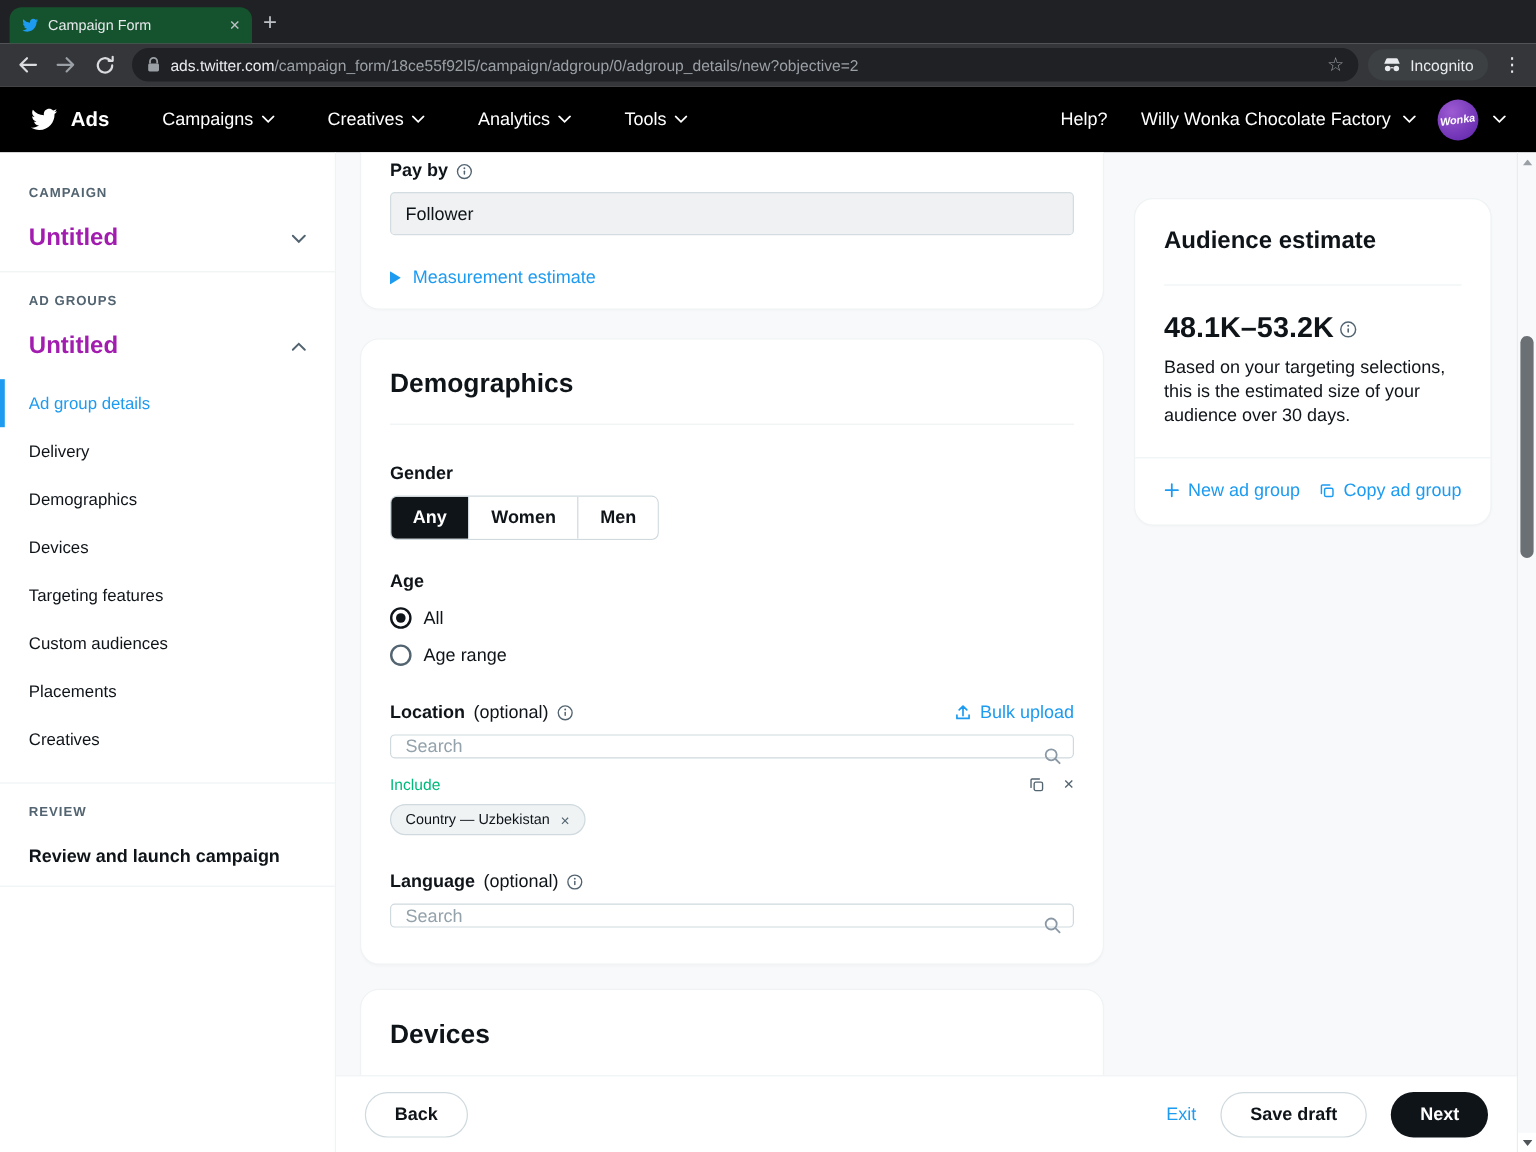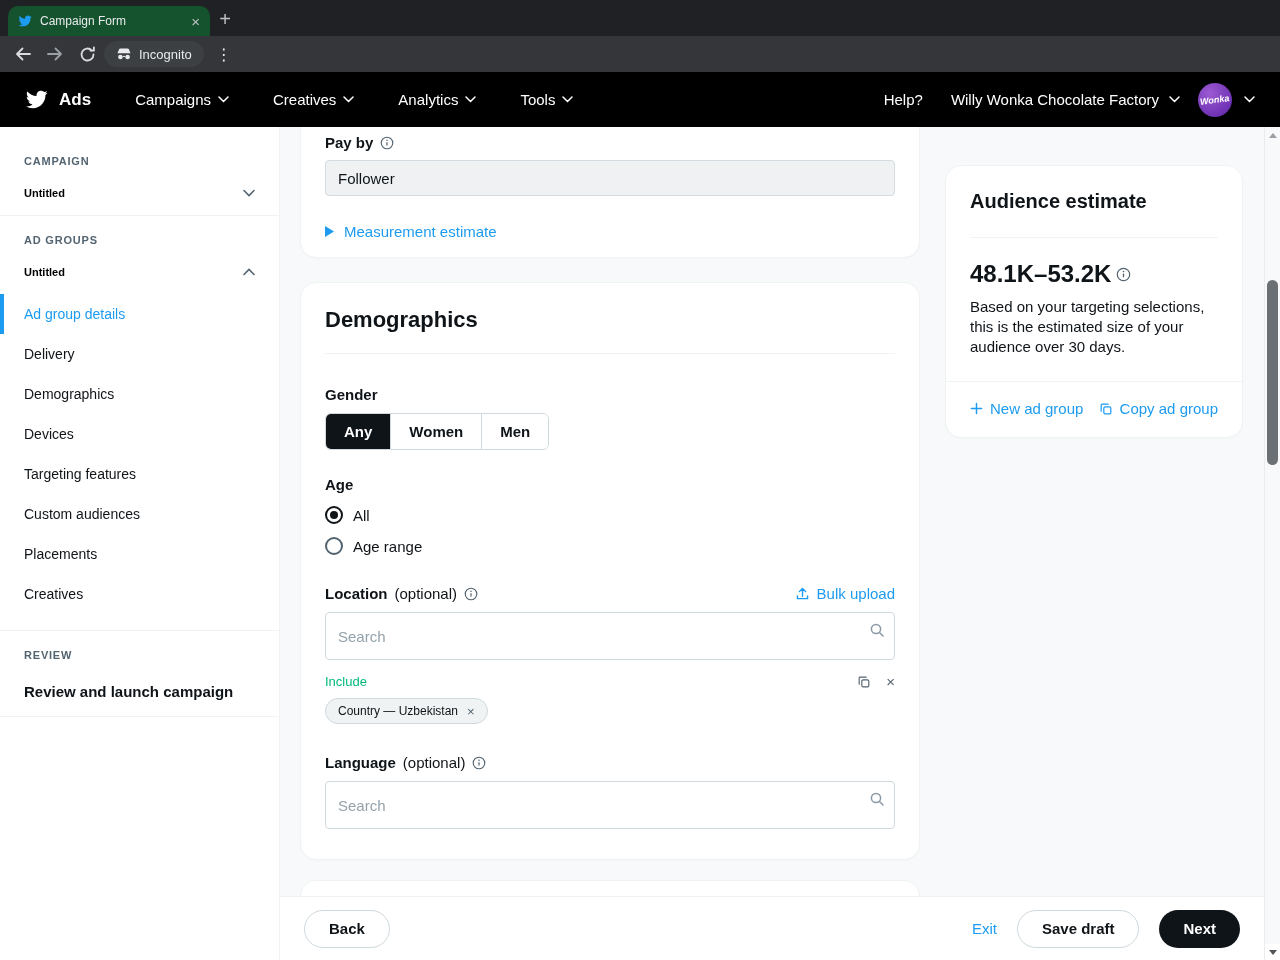--- a/index.html
+++ b/index.html
@@ -29,21 +29,21 @@
   .nav-item { display: flex; align-items: center; gap: 7px; cursor: default; }
   .header-right { margin-left: auto; display: flex; align-items: flex-start; gap: 28px; font-size: 15px; }
   .account { display: flex; align-items: center; gap: 10px; }
   .avatar { width: 34px; height: 34px; border-radius: 50%; background: radial-gradient(circle at 35% 30%, #9d5bd2, #5b21a8); display: flex; align-items: center; justify-content: center; color: #fff; font-size: 9px; font-style: italic; font-weight: 700; transform: none; margin-left: 18px; }
   .avatar span { transform: rotate(-8deg); }
 
   
   .app-body { display: flex; height: 833px; }
   .sidebar { width: 280px; background: #fff; border-right: 1px solid #eff3f4; padding-top: 10px; flex: none; }
   .side-heading { font-size: 11px; font-weight: 700; color: #536471; letter-spacing: 0.8px; padding: 18px 24px 6px; }
-  .side-toggle { display: flex; align-items: center; justify-content: space-between; padding: 14px 24px 16px; font-size: 11px; font-weight: 700; color: #000000; }
+  .side-toggle { display: flex; align-items: center; justify-content: space-between; padding: 14px 24px 16px; font-size: 20px; font-weight: 700; color: #a21caf; }
   .side-divider { border: none; border-top: 1px solid #eff3f4; }
   .side-link { padding: 12px 24px; font-size: 14px; color: #0f1419; }
   .side-link.active { color: #1d9bf0; border-left: 4px solid #1d9bf0; padding-left: 20px; font-weight: 500; }
   .side-review { padding: 16px 24px; font-size: 15px; font-weight: 700; color: #0f1419; }
   .side-chevron { color: #536471; display: flex; }
 
   .main { flex: 1; position: relative; background: #f7f9fa; overflow: hidden; }
   .content-col { position: absolute; left: 20px; top: -54px; width: 620px; }
   .right-col { position: absolute; left: 665px; top: 38px; width: 298px; }
   .card { background: #fff; border: 1px solid #eff3f4; border-radius: 16px; box-shadow: 0 1px 2px rgba(0,0,0,0.02); }
@@ -63,21 +63,21 @@
   .seg-btn:first-child { border-left: none; }
   .seg-btn.selected { background: #0f1419; color: #fff; }
   .radio-row { margin-top: 13px; display: flex; align-items: center; gap: 10px; font-size: 15px; color: #0f1419; }
   .radio { width: 18px; height: 18px; border: 2px solid #536471; border-radius: 50%; position: relative; flex: none; }
   .radio.checked { border-color: #0f1419; }
   .radio.checked::after { content: ''; position: absolute; inset: 3px; background: #0f1419; border-radius: 50%; }
   .row-split { display: flex; align-items: center; }
   .row-split .grow { flex: 1; }
   .bulk-upload { display: flex; align-items: center; gap: 7px; color: #1d9bf0; font-size: 15px; }
   .search-box { margin-top: 10px; position: relative; }
-  .search-input { width: 100%; height: 48px; border: 1px solid #cfd9de; border-radius: 4px; padding: 0 36px 0 12px; font-size: 15px; color: #14532d; background: #fff; font-family: inherit; }
+  .search-input { width: 100%; height: 20px; border: 1px solid #cfd9de; border-radius: 4px; padding: 0 36px 0 12px; font-size: 15px; color: #14532d; background: #fff; font-family: inherit; }
   .search-input::placeholder { color: #94a2ab; }
   .search-icon { position: absolute; right: 10px; top: 10px; display: flex; }
   .include-row { margin-top: 14px; display: flex; align-items: center; color: #536471; }
   .include-label { color: #00ba7c; font-size: 13px; font-weight: 500; flex: 1; }
   .include-actions { display: flex; align-items: center; gap: 15px; }
   .x-icon { font-size: 15px; color: #536471; line-height: 1; }
   .chip-row { margin-top: 9px; }
   .chip { display: inline-flex; align-items: center; gap: 9px; background: #eff3f4; border: 1px solid #cfd9de; border-radius: 14px; padding: 5px 12px; font-size: 12px; color: #0f1419; }
   .chip .x-icon { font-size: 13px; }
 
@@ -134,20 +134,30 @@
       <svg width="18" height="18" viewBox="0 0 18 18">
           <path d="M2 9h13M9.5 3.5L15 9l-5.5 5.5" stroke="currentColor" stroke-width="1.8" fill="none" stroke-linecap="round" stroke-linejoin="round"></path>
         </svg>
     </span>
     <span class="tool-icon">
       <svg width="17" height="17" viewBox="0 0 17 17">
           <path d="M14.5 8.5a6 6 0 1 1-1.7-4.2" fill="none" stroke="currentColor" stroke-width="1.8" stroke-linecap="round"></path>
           <path d="M14.9 1.3v3.4h-3.4" fill="none" stroke="currentColor" stroke-width="1.8" stroke-linecap="round" stroke-linejoin="round"></path>
         </svg>
     </span>
+    <div class="omnibox">
+      <span style="display:flex;">
+        <svg width="12" height="14" viewBox="0 0 12 14">
+            <path d="M3 6V4.2a3 3 0 0 1 6 0V6" fill="none" stroke="#9aa0a6" stroke-width="1.5"></path>
+            <rect x="1.5" y="6" width="9" height="6.5" rx="1.2" fill="#9aa0a6"></rect>
+          </svg>
+      </span>
+      <span class="url"><span class="url-domain">ads.twitter.com</span><span class="url-path">/campaign_form/18ce55f92l5/campaign/adgroup/0/adgroup_details/new?objective=2</span></span>
+      <span class="star">☆</span>
+    </div>
     <div class="incognito-badge">
       <span style="display:flex;">
         <svg width="16" height="14" viewBox="0 0 16 14">
             <path d="M1.5 6.2h13L12.9 2.3a1.3 1.3 0 0 0-1.24-.8H4.34a1.3 1.3 0 0 0-1.24.8z" fill="#e8eaed"></path>
             <circle cx="4.4" cy="10" r="2.3" fill="#e8eaed"></circle>
             <circle cx="11.6" cy="10" r="2.3" fill="#e8eaed"></circle>
             <path d="M6.7 9.7c.8-.5 1.8-.5 2.6 0" stroke="#e8eaed" stroke-width="1.1" fill="none"></path>
           </svg>
       </span>
       <span>Incognito</span>

